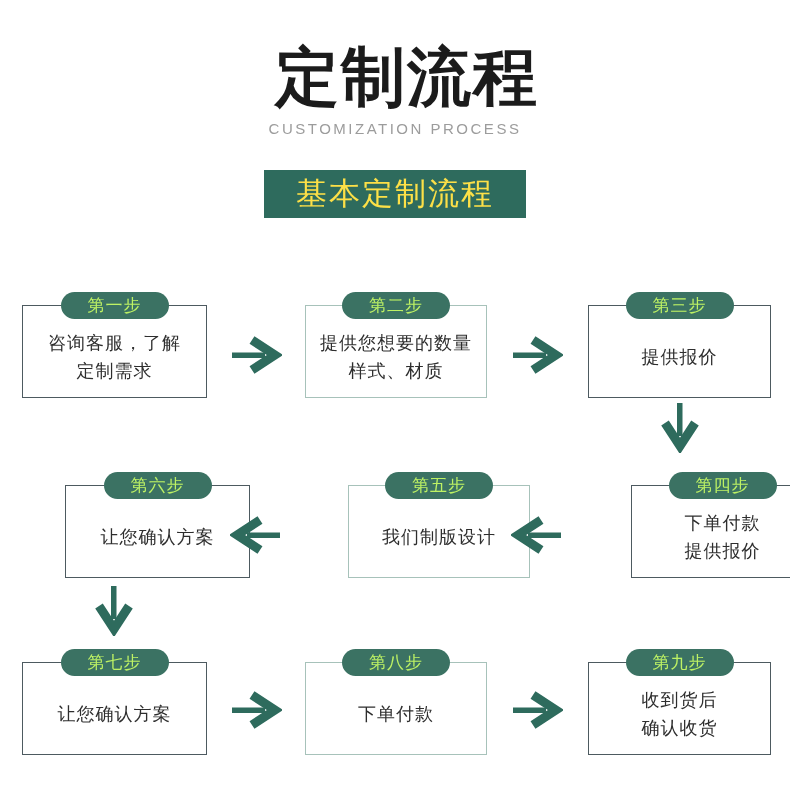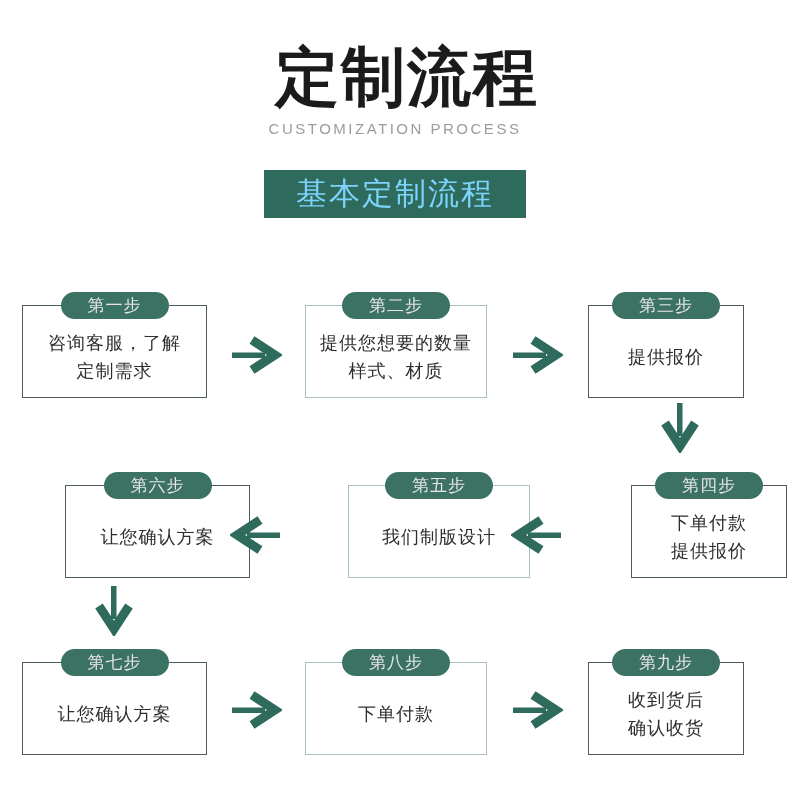--- a/index.html
+++ b/index.html
@@ -19,44 +19,44 @@
   .subtitle {
     position: absolute; top: 120px; left: 0; width: 100%;
     text-align: center;
     font-size: 15px; letter-spacing: 2.5px;
     color: var(--subtitle-text);
   }
   .banner {
     position: absolute; left: 264px; top: 170px;
     width: 262px; height: 48px;
     background: var(--accent-green);
-    color: #7dd3fc; font-size: 31px; letter-spacing: 2px;
+    color: #fde047; font-size: 31px; letter-spacing: 2px;
     display: flex; align-items: center; justify-content: center;
   }
   .box {
     position: absolute;
     height: 93px;
     border: 1px solid var(--border-dark);
     background: #ffffff;
     box-sizing: border-box;
   }
   .box.blight { border-color: var(--border-light); padding-left: 46px; }
   .c1 { left: 22px;  width: 185px; }
   .c2 { left: 305px; width: 182px; }
-  .c3 { left: 588px; width: 156px; }
+  .c3 { left: 588px; width: 183px; }
   .r1 { top: 305px; }
   .r2 { top: 485px; margin-left: 43px; }
   .r3 { top: 662px; }
   .badge {
     position: absolute; top: -14px; left: 50%;
     transform: translateX(-50%);
     width: 108px; height: 27px;
     border-radius: 14px;
     background: var(--badge-green);
-    color: #e5e5e5; font-size: 17px; letter-spacing: 1px;
+    color: #bef264; font-size: 17px; letter-spacing: 1px;
     display: flex; align-items: center; justify-content: center;
     z-index: 2;
     font-family: Liberation Mono, monospace;
   }
   .box-text {
     position: absolute; inset: 0;
     padding-top: 12px;
     display: flex; flex-direction: column;
     align-items: center; justify-content: center;
     font-size: 18px; line-height: 1.55;

